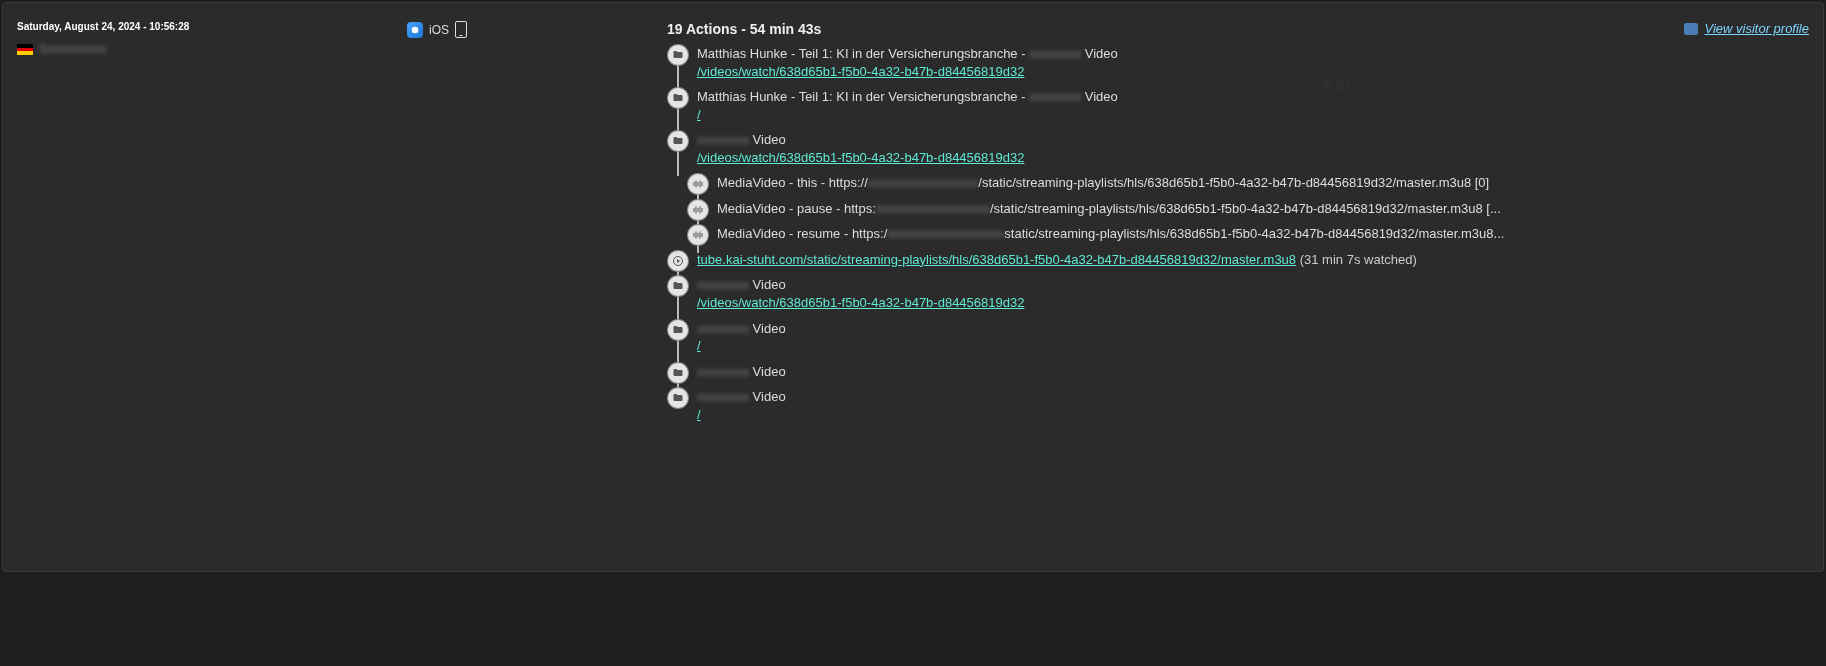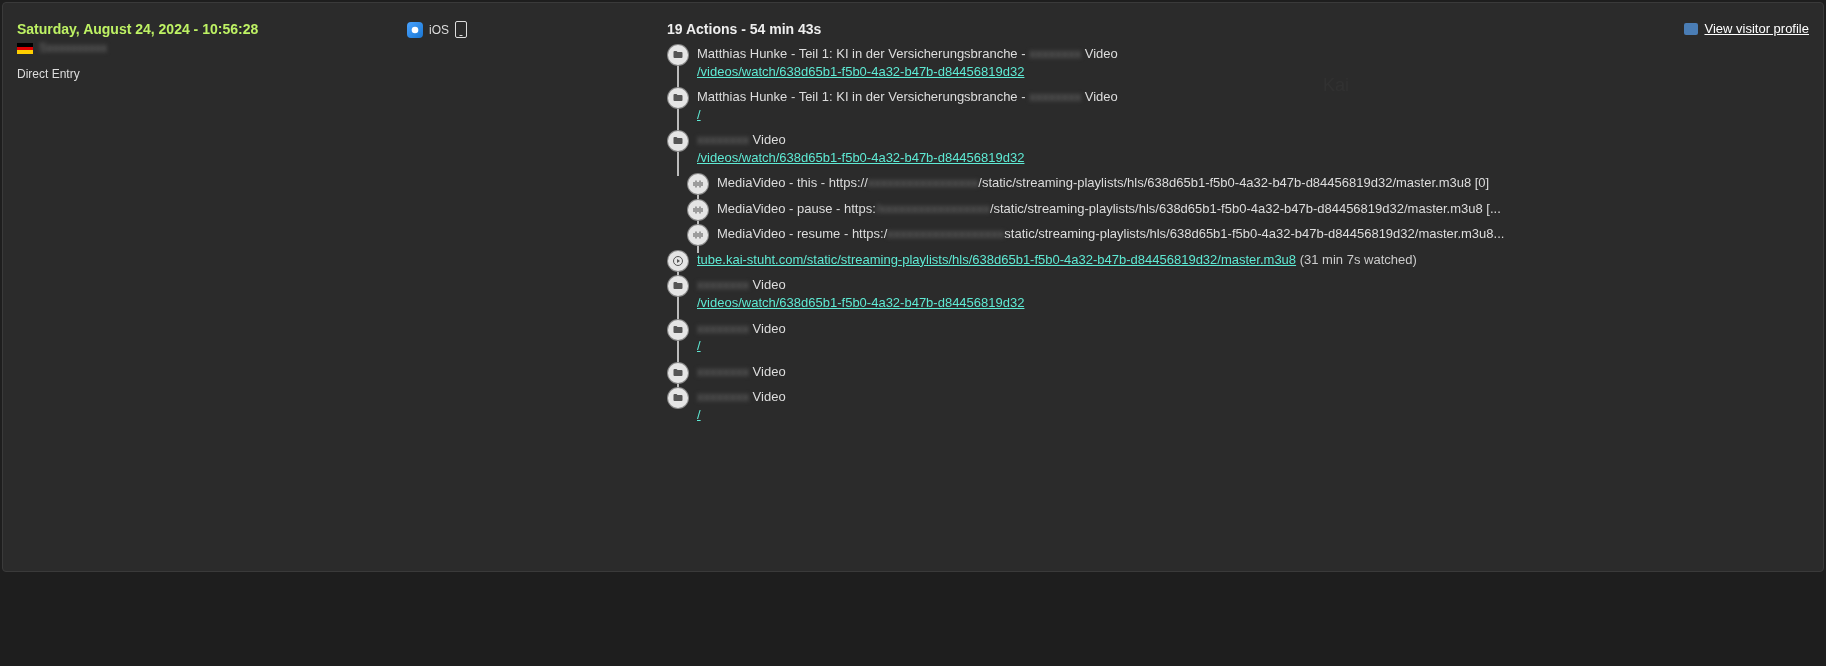--- a/index.html
+++ b/index.html
@@ -27,23 +27,23 @@
     flex: 0 0 640px;
     position: relative;
   }
   .mid-spacer { flex: 0 0 10px; }
   .right-col {
     flex: 1;
     position: relative;
   }
   .date-header {
     font-weight: bold;
-    font-size: 14px;
-    color: #bef264;
-    margin-bottom: 4px;
+    font-size: 10px;
+    color: #ffffff;
+    margin-bottom: 10px;
   }
   .ip-line {
     font-size: 12px;
     color: #ccc;
     margin-bottom: 3px;
   }
   .redact {
     color: #777;
     filter: blur(2px);
     -webkit-filter: blur(2px);
@@ -107,22 +107,23 @@
   .profile-link {
     position: absolute;
     top: 0;
     right: 0;
     display: flex;
     align-items: center;
     gap: 6px;
     font-size: 13px;
   }
   .profile-link a {
-    color: #ffffff;
+    color: #7dd3fc;
     text-decoration: underline;
+    font-style: italic;
   }
   .profile-icon {
     width: 14px;
     height: 12px;
     background: #4a7db5;
     border-radius: 2px;
     position: relative;
   }
   .timeline {
     margin-top: 4px;
@@ -198,21 +199,20 @@
 <body>
 
 <div class="panel">
 
   <div class="left-col">
     <div class="date-header">Saturday, August 24, 2024 - 10:56:28</div>
     <div class="loc-line">
       <span class="flag"></span>
       <span class="redact">Sxxxxxxxxxx</span>
     </div>
-    <div class="direct-entry">Direct Entry</div>
 
     <div class="os-device">
       <span class="ios-badge">
         <svg viewBox="0 0 24 24" fill="#fff">
             <circle cx="12" cy="12" r="5"></circle>
           </svg>
       </span>
       <span>iOS</span>
       <span class="device-icon"></span>
     </div>

